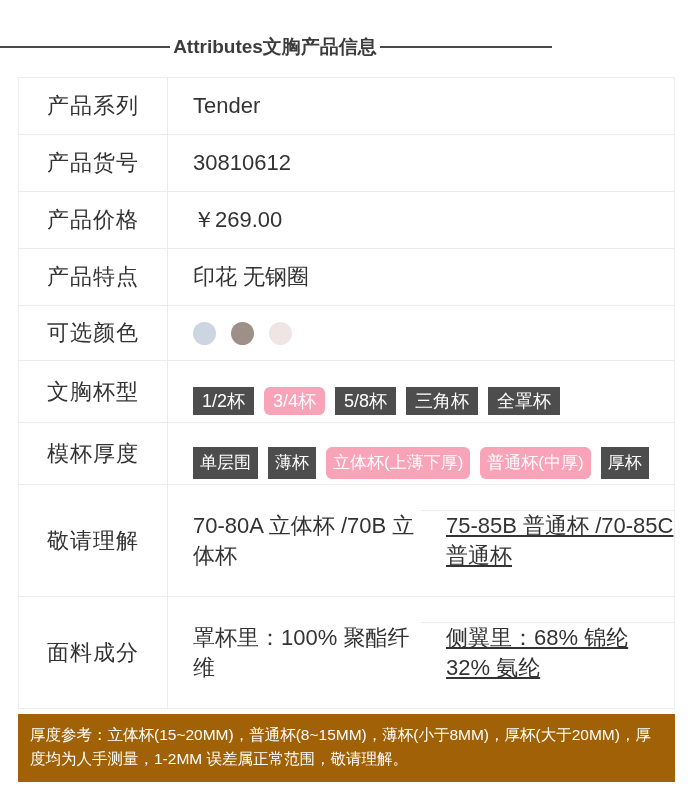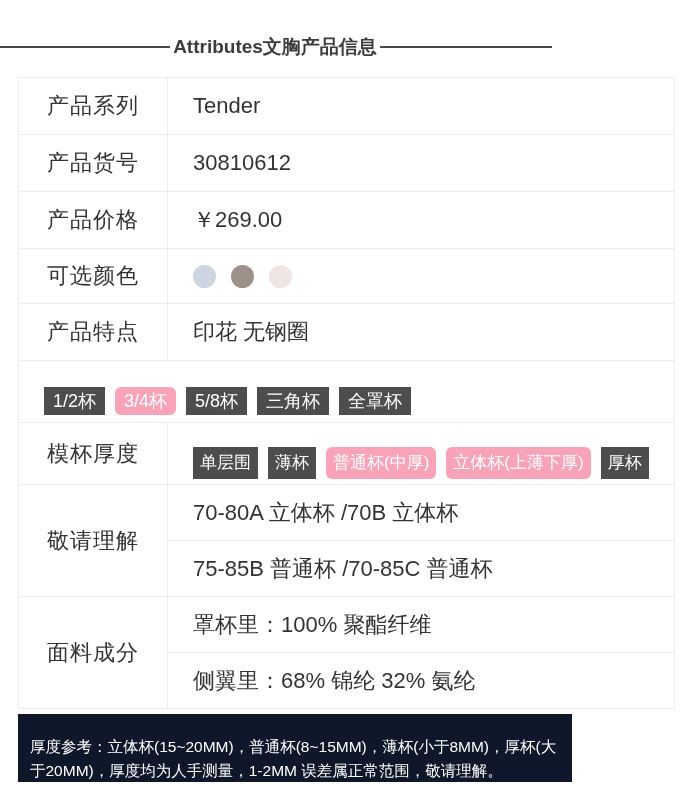--- a/index.html
+++ b/index.html
@@ -91,33 +91,34 @@
 
   .row.simple { height: 57px; }
   .row.swatches { height: 55px; }
   .row.tags { height: 62px; }
 
   
   .row.stacked { height: 112px; }
   .row.stacked .cell-value-stack {
     flex: 1 1 auto;
     display: flex;
-    flex-direction: column;
-    box-sizing: border-box;
+    flex-direction: row;
+    box-sizing: border-box;
+    align-items: center;
   }
   .subrow {
     flex: 1 1 0;
     display: flex;
     align-items: center;
     padding-left: 25px;
     font-size: 22px;
     color: #333333;
     box-sizing: border-box;
   }
-  .subrow.divider { border-top: 1px solid #ececec; }
+  .subrow.divider { border-top: 1px solid #ececec; text-decoration: underline; }
 
   
   .swatch-wrap {
     display: flex;
     align-items: center;
     gap: 15px;
     padding-left: 25px;
   }
   .swatch {
     width: 23px;
@@ -149,26 +150,26 @@
   }
   .tag.dark { background: #4d4d4d; }
   .tag.pink { background: #f9a3b8; border-radius: 6px; }
   .tag.small { font-size: 17px; padding: 16px 7px; }
 
   
   .footer-note {
     position: absolute;
     left: 18px;
     top: 714px;
-    width: 554px;
+    width: 657px;
     height: 68px;
-    background: #0f172a;
+    background: #a16207;
     color: #ffffff;
     box-sizing: border-box;
-    padding: 21px 12px 0 12px;
+    padding: 9px 12px 0 12px;
     font-size: 15.5px;
     line-height: 1.55;
     letter-spacing: 0px;
   }
 </style>
 </head>
 <body>
 
 <div class="page">
 
@@ -186,58 +187,59 @@
     </div>
 
     <div class="row simple">
       <div class="cell-label">产品货号</div>
       <div class="cell-value">30810612</div>
     </div>
 
     <div class="row simple">
       <div class="cell-label">产品价格</div>
       <div class="cell-value">￥269.00</div>
+    </div>
+
+    <div class="row simple">
+      <div class="cell-label">产品特点</div>
+      <div class="cell-value">印花 无钢圈</div>
     </div>
 
     <div class="row swatches">
       <div class="cell-label">可选颜色</div>
       <div class="cell-value" style="padding-left:0;">
         <div class="swatch-wrap">
           <span class="swatch" style="background:#ccd5e0;"></span>
           <span class="swatch" style="background:#9c9089;"></span>
           <span class="swatch" style="background:#f0e5e5;"></span>
         </div>
       </div>
     </div>
 
-    <div class="row simple">
-      <div class="cell-label">产品特点</div>
-      <div class="cell-value">印花 无钢圈</div>
-    </div>
-
     <div class="row tags">
+      <div class="cell-label">文胸杯型</div>
       <div class="cell-value" style="padding-left:0;">
         <div class="tag-wrap">
           <span class="tag dark">1/2杯</span>
           <span class="tag pink">3/4杯</span>
           <span class="tag dark">5/8杯</span>
           <span class="tag dark">三角杯</span>
           <span class="tag dark">全罩杯</span>
         </div>
       </div>
     </div>
 
     <div class="row tags">
       <div class="cell-label">模杯厚度</div>
       <div class="cell-value" style="padding-left:0;">
         <div class="tag-wrap">
           <span class="tag dark small">单层围</span>
           <span class="tag dark small">薄杯</span>
+          <span class="tag pink small">立体杯(上薄下厚)</span>
           <span class="tag pink small">普通杯(中厚)</span>
-          <span class="tag pink small">立体杯(上薄下厚)</span>
           <span class="tag dark small">厚杯</span>
         </div>
       </div>
     </div>
 
     <div class="row stacked">
       <div class="cell-label">敬请理解</div>
       <div class="cell-value-stack">
         <div class="subrow">70-80A 立体杯 /70B 立体杯</div>
         <div class="subrow divider">75-85B 普通杯 /70-85C 普通杯</div>

